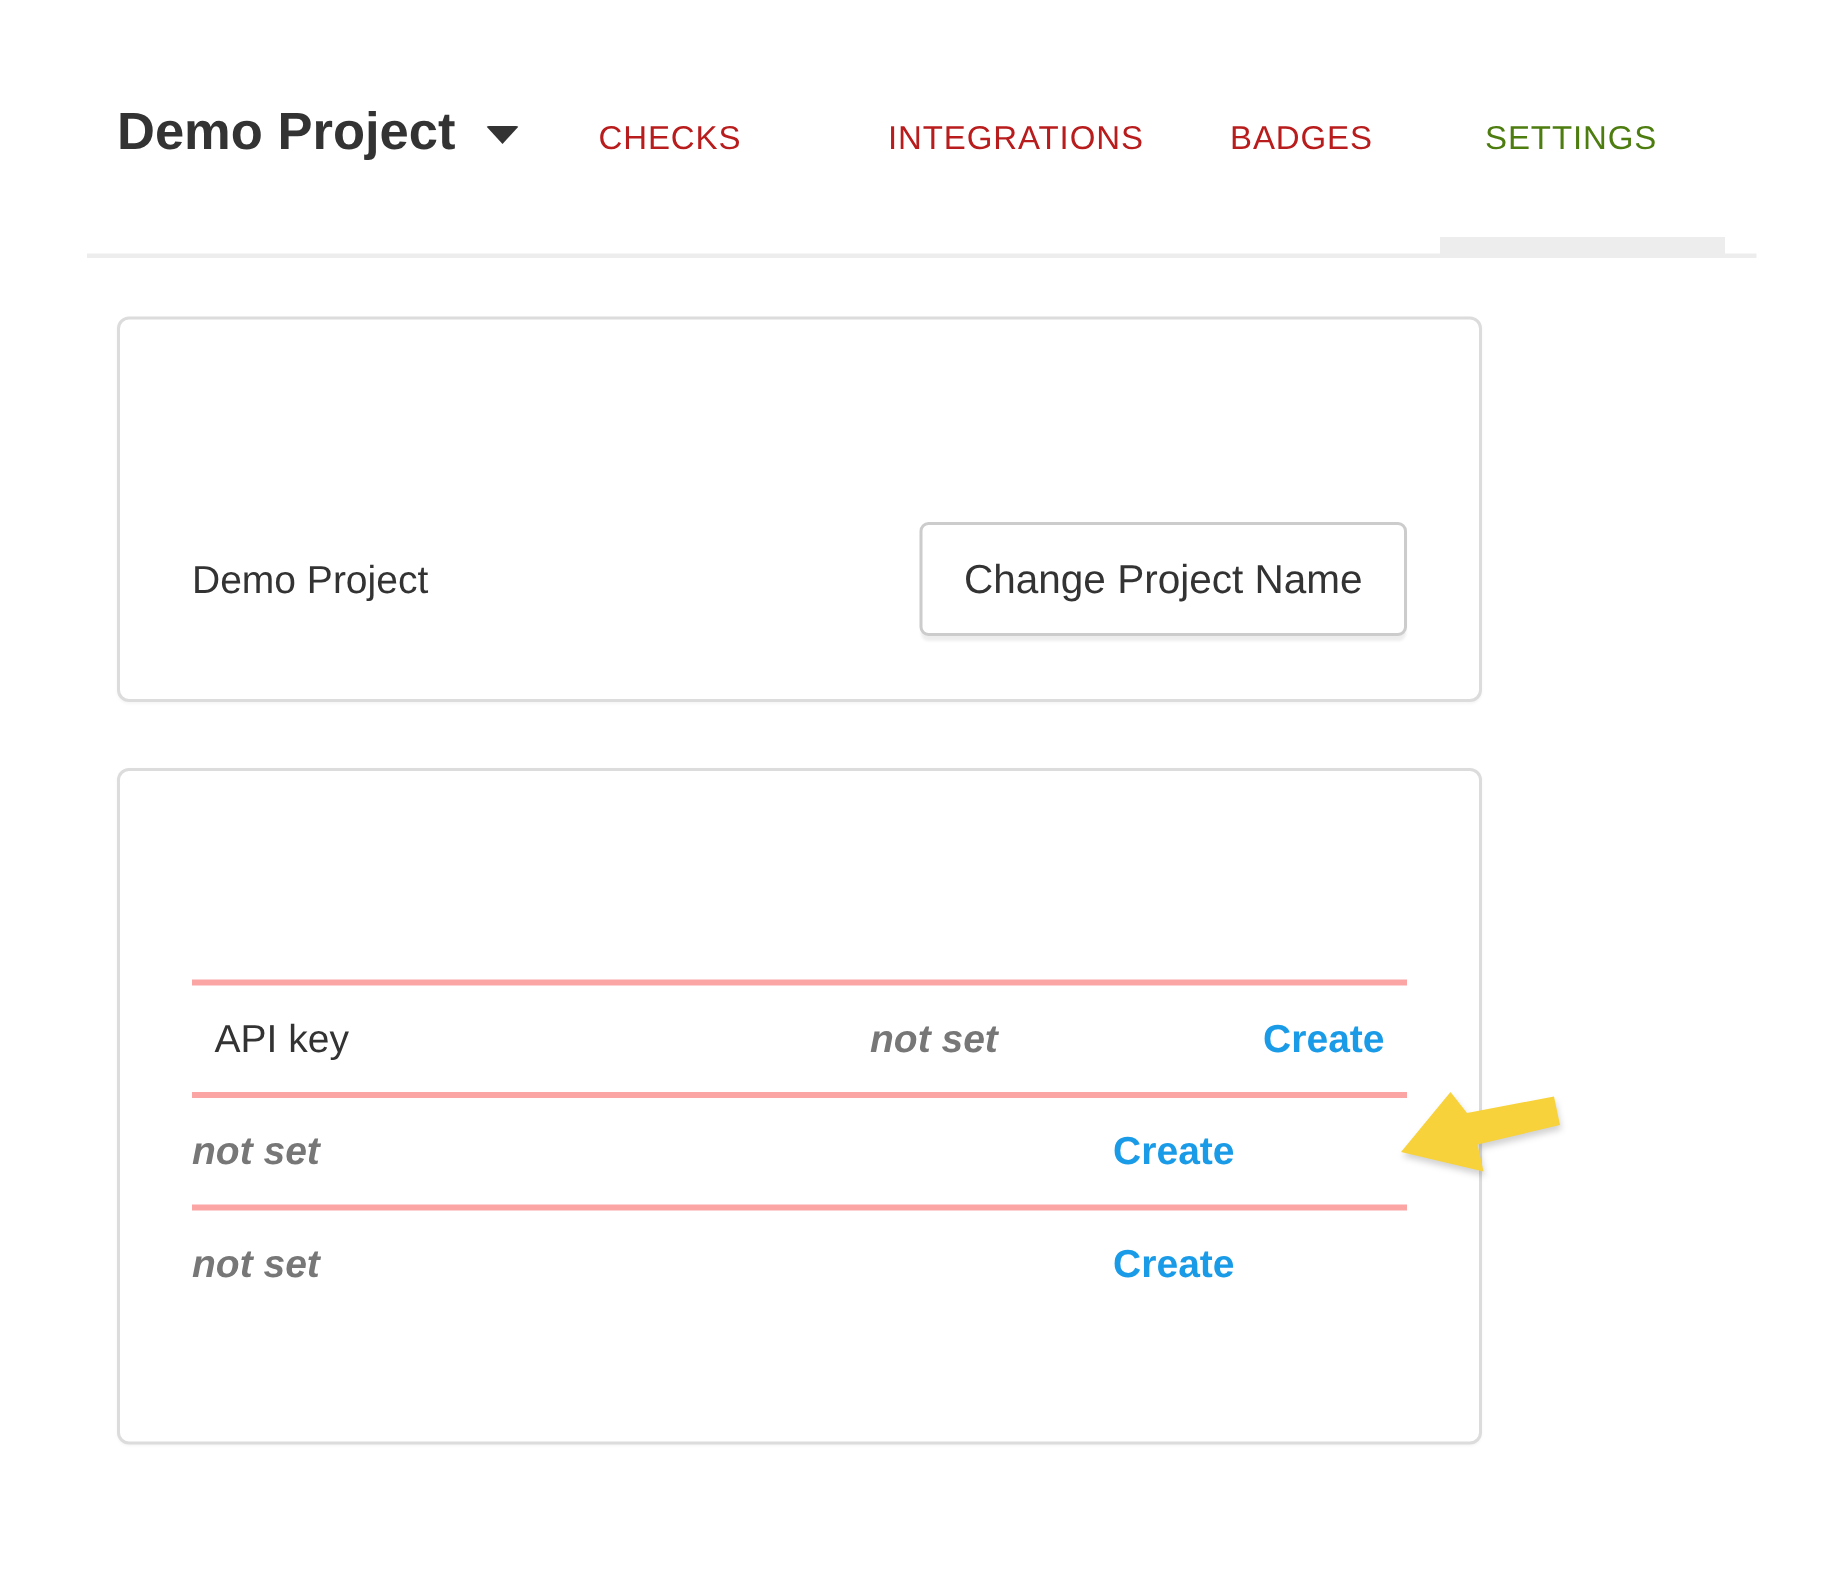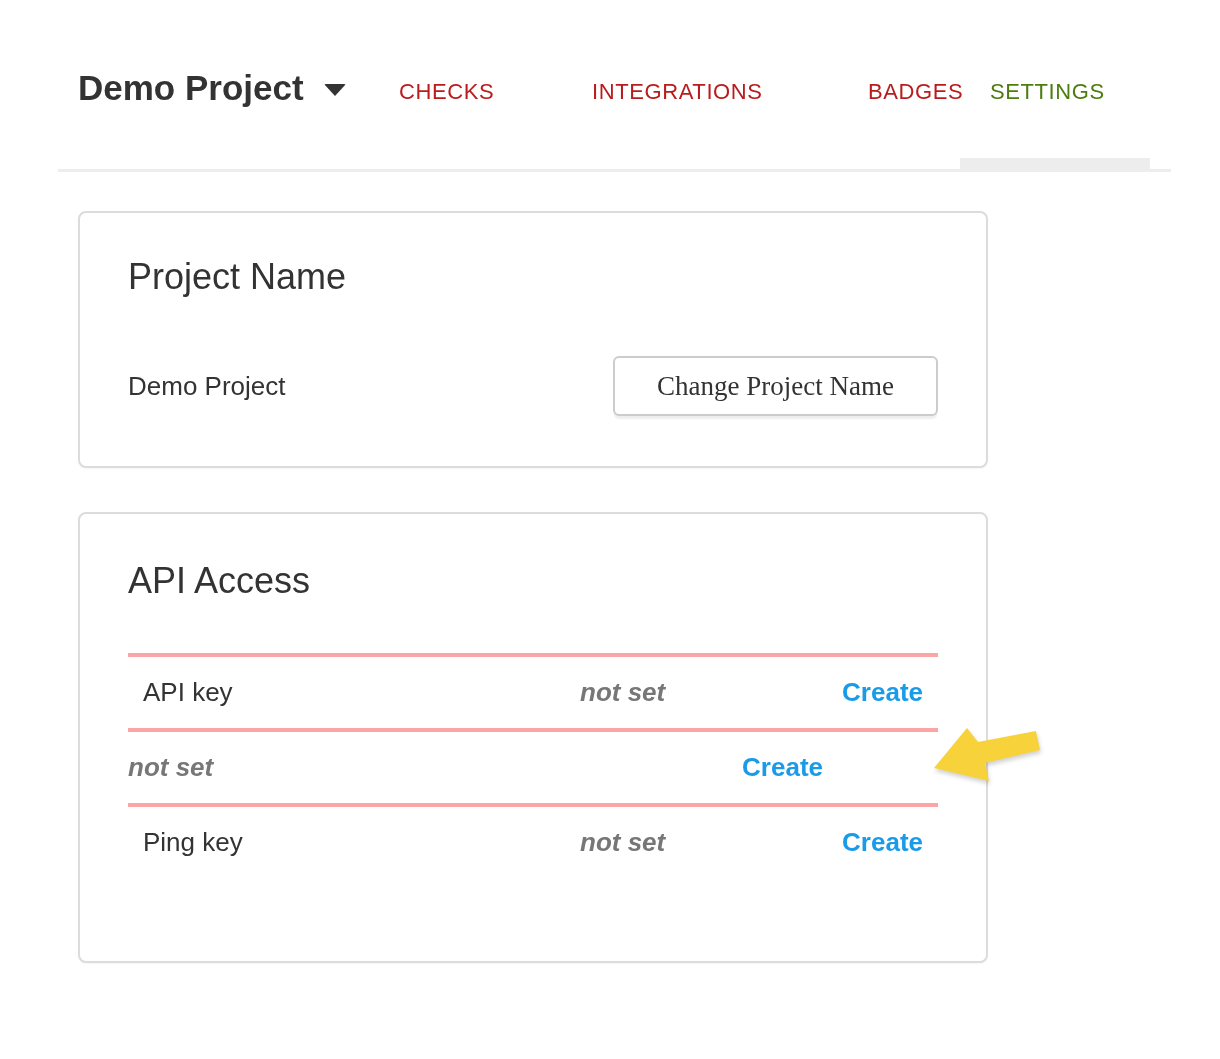--- a/index.html
+++ b/index.html
@@ -44,21 +44,21 @@
     font-size: 22px;
     letter-spacing: 0.6px;
     color: #b91c1c;
     line-height: 24px;
     text-decoration: none;
     cursor: pointer;
     white-space: nowrap;
   }
   .tab-checks       { left: 399px; }
   .tab-integrations { left: 592px; }
-  .tab-badges       { left: 820px; margin-left: 48px; }
+  .tab-badges       { left: 820px; }
   .tab-settings     { left: 990px; }
   .tab.active { color: #4d7c0f; }
 
   .tab-indicator {
     position: absolute;
     left: 960px;
     top: 158px;
     width: 190px;
     height: 12px;
     background: #ededed;
@@ -105,25 +105,25 @@
     display: flex;
     align-items: center;
     justify-content: space-between;
   }
   .current-name {
     font-size: 26px;
     color: #333333;
   }
   .btn {
     width: 325px;
-    height: 60px;
+    height: 76px;
     background: #ffffff;
     border: 2px solid #cccccc;
     border-radius: 6px;
-    font-family: Liberation Serif, serif;
+    font-family: Liberation Sans, sans-serif;
     font-size: 27px;
     color: #333333;
     cursor: pointer;
     box-shadow: 0 4px 2px -1px rgba(0,0,0,0.07);
   }
 
   .card-api { top: 512px; height: 451px; }
   .card-api h2 { top: 46px; }
   .api-table {
     position: absolute;
@@ -183,44 +183,41 @@
 
   <a class="tab tab-checks">CHECKS</a>
   <a class="tab tab-integrations">INTEGRATIONS</a>
   <a class="tab tab-badges">BADGES</a>
   <a class="tab tab-settings active">SETTINGS</a>
 
   <div class="tab-indicator"></div>
   <div class="header-divider"></div>
 
   <section class="card card-project-name">
-    <h2>Project Name</h2>
     <div class="pn-row">
       <span class="current-name">Demo Project</span>
       <button class="btn">Change Project Name</button>
     </div>
   </section>
 
   <section class="card card-api">
-    <h2>API Access</h2>
     <div class="api-table">
 
       <div class="api-row">
         <span class="api-label">API key</span>
         <span class="api-value">not set</span>
         <a class="api-action">Create</a>
       </div>
 
       <div class="api-row">
         <span class="api-value">not set</span>
         <a class="api-action">Create</a>
       </div>
 
       <div class="api-row">
-        <span class="api-label">Ping key</span>
         <span class="api-value">not set</span>
         <a class="api-action">Create</a>
       </div>
 
     </div>
   </section>
 
   <svg class="pointer-arrow" viewBox="0 0 120 65" aria-hidden="true">
     <polygon points="9,46 42,6 53,20 111,9 115,28 60,41 64,59" fill="#f8d23a"></polygon>
   </svg>

